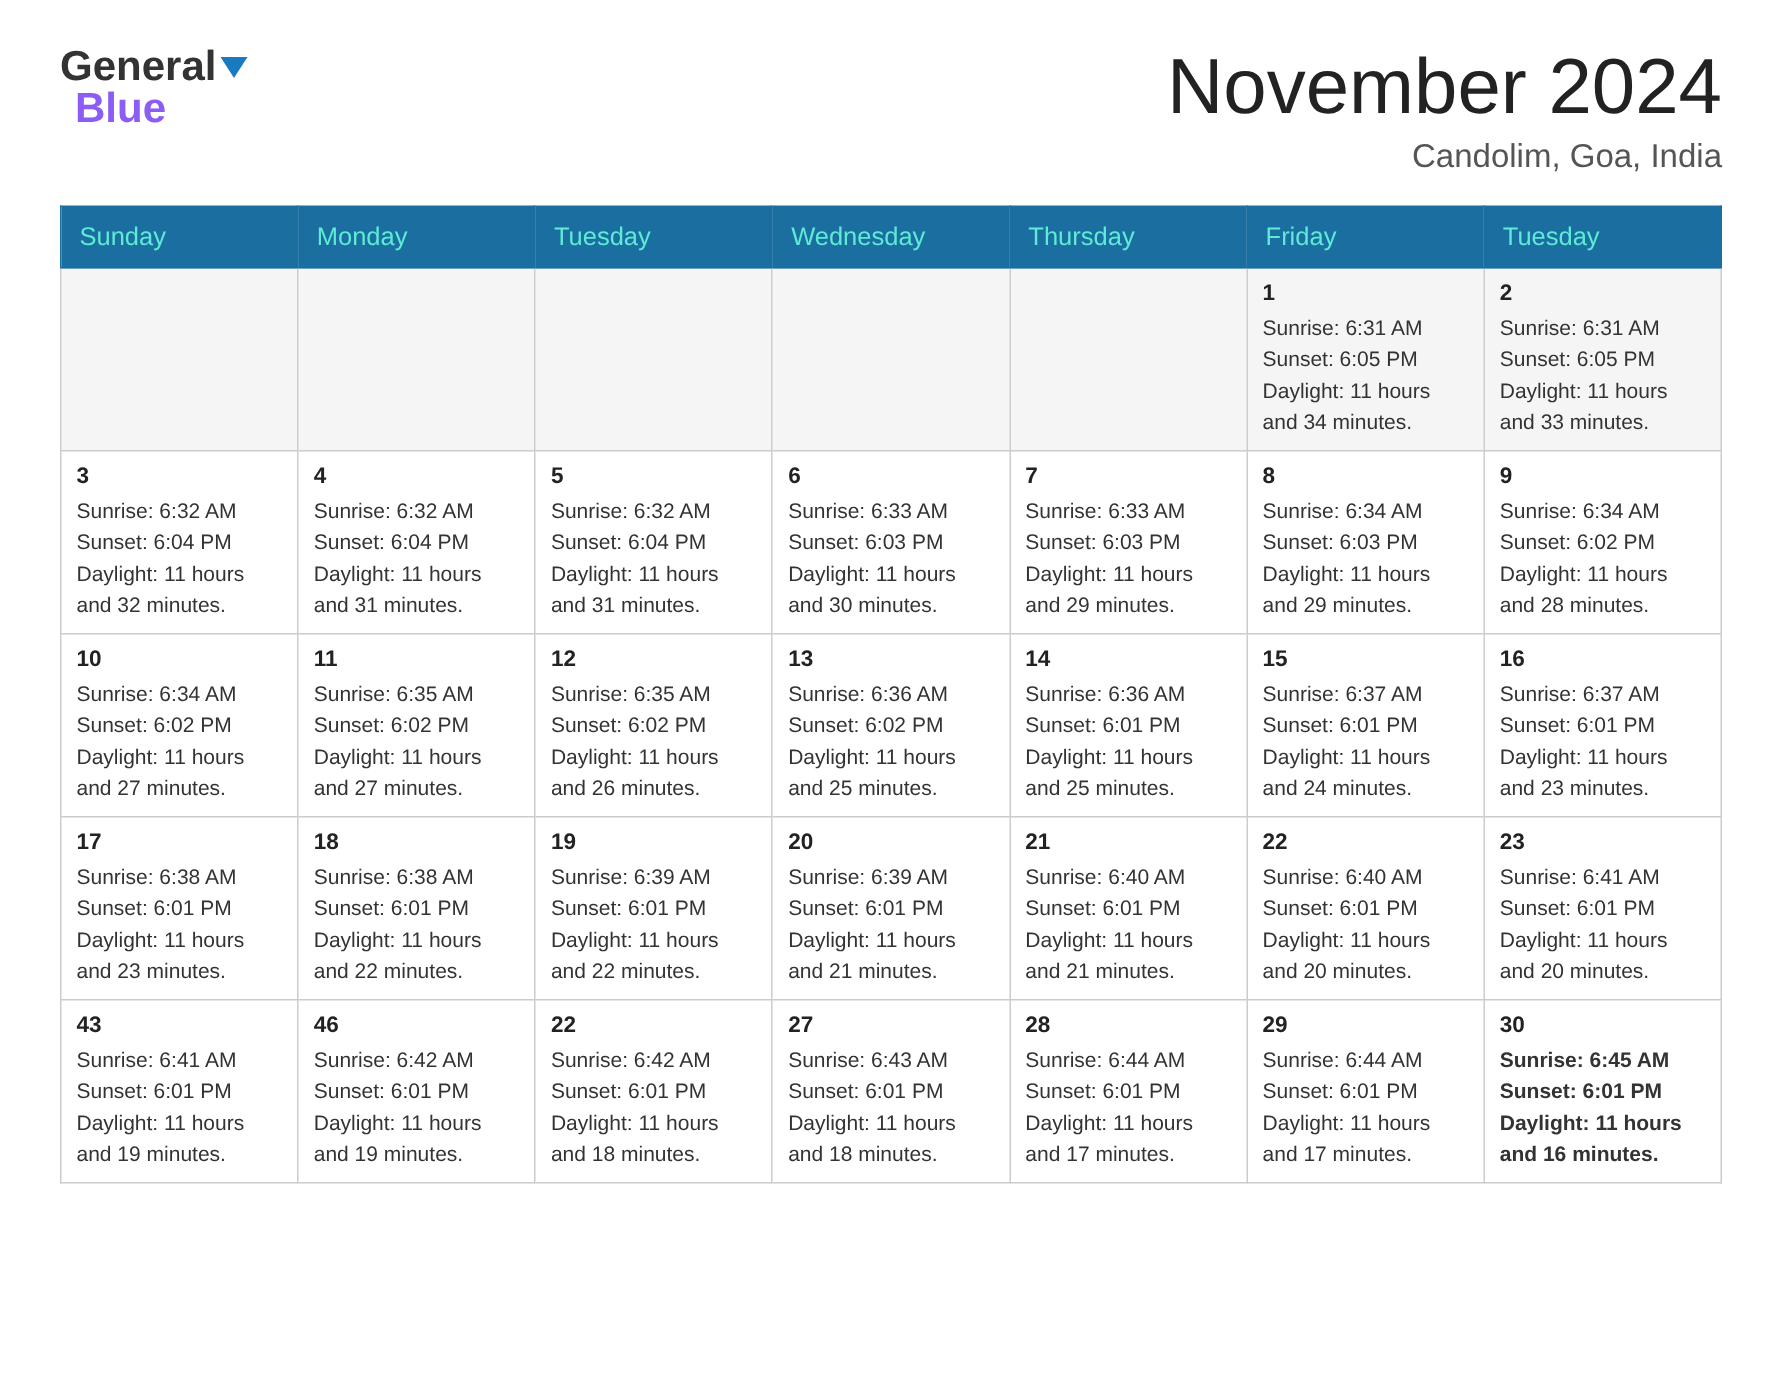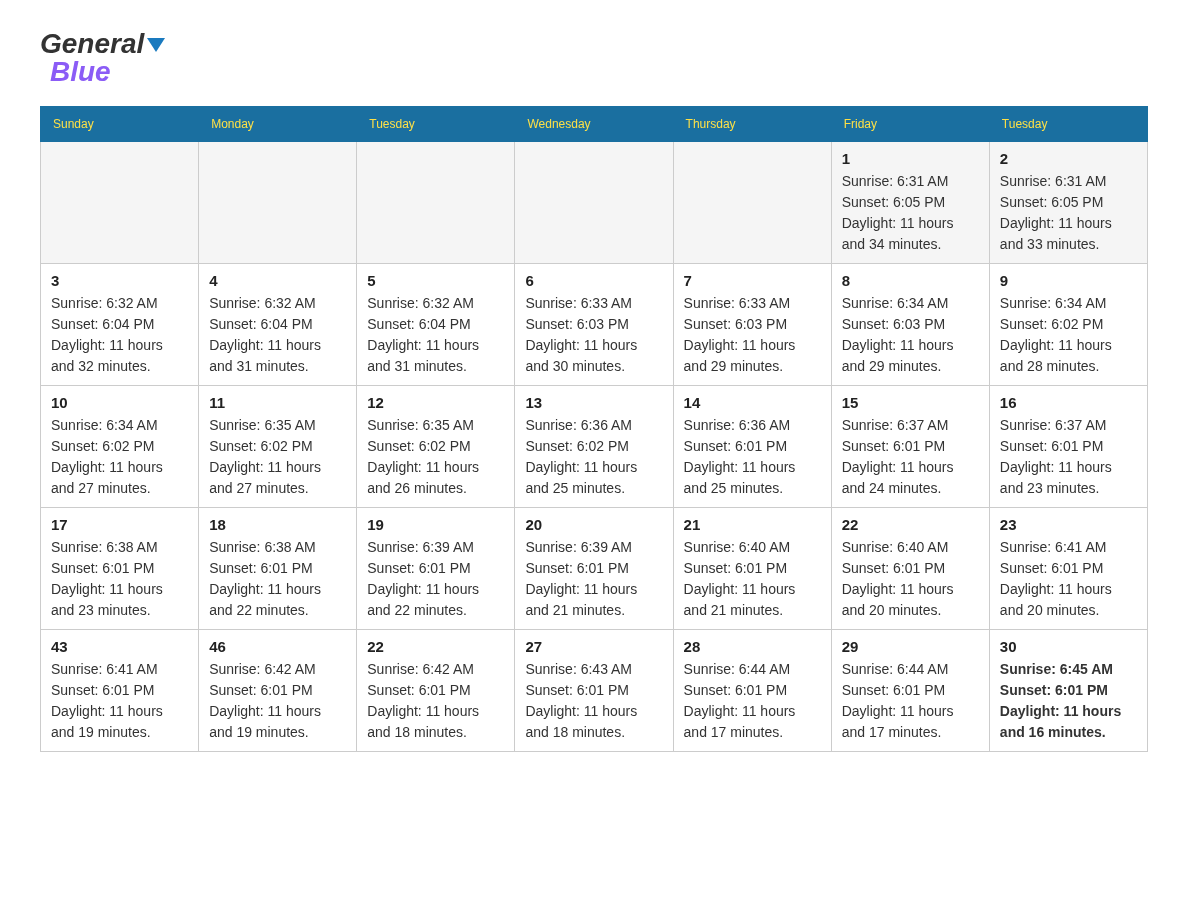--- a/index.html
+++ b/index.html
@@ -13,21 +13,20 @@
     .header {
       display: flex;
       justify-content: space-between;
       align-items: flex-start;
       margin-bottom: 20px;
     }
     .logo {
       display: flex;
       flex-direction: column;
       align-items: flex-start;
-      font-style: italic;
     }
     .logo-general {
       font-size: 28px;
       font-weight: bold;
       color: #333;
       line-height: 1;
     }
     .logo-blue {
       font-size: 28px;
       font-weight: bold;
@@ -53,22 +52,22 @@
       color: #555;
       margin-top: 4px;
     }
     .calendar {
       width: 100%;
       border-collapse: collapse;
       border: 1px solid #999;
     }
     .calendar th {
       background-color: #1a6fa0;
-      color: #fde047;
-      font-size: 12px;
+      color: #5eead4;
+      font-size: 17px;
       font-weight: normal;
       padding: 10px 12px;
       text-align: left;
       border: 1px solid #1a6fa0;
     }
     .calendar td {
       vertical-align: top;
       padding: 8px 10px;
       border: 1px solid #ccc;
       width: 14.28%;
@@ -104,20 +103,24 @@
 
 <div class="header">
   <div class="logo">
     <div class="logo-row">
       <span class="logo-general">General</span>
       <svg width="22" height="22" viewBox="0 0 22 22" style="margin-left:3px;margin-top:2px;">
         <polygon points="0,4 18,4 9,18" fill="#1a7abf"></polygon>
       </svg>
     </div>
     <span class="logo-blue" style="margin-left:10px;">Blue</span>
+  </div>
+  <div class="title-section">
+    <div class="month-title">November 2024</div>
+    <div class="location">Candolim, Goa, India</div>
   </div>
 </div>
 
 <table class="calendar">
   <thead>
     <tr>
       <th>Sunday</th>
       <th>Monday</th>
       <th>Tuesday</th>
       <th>Wednesday</th>

